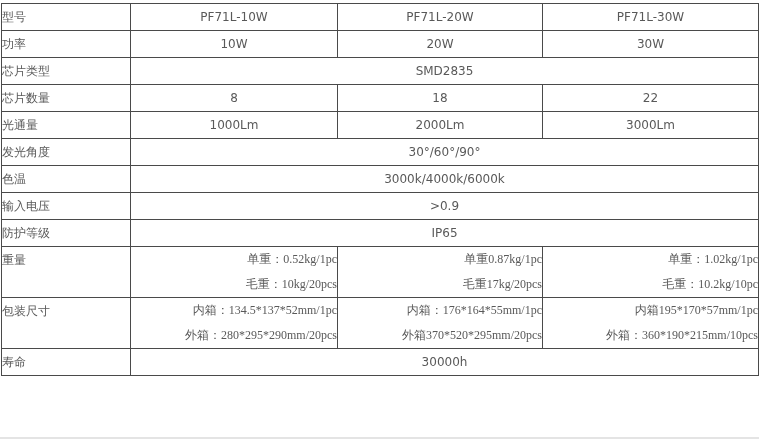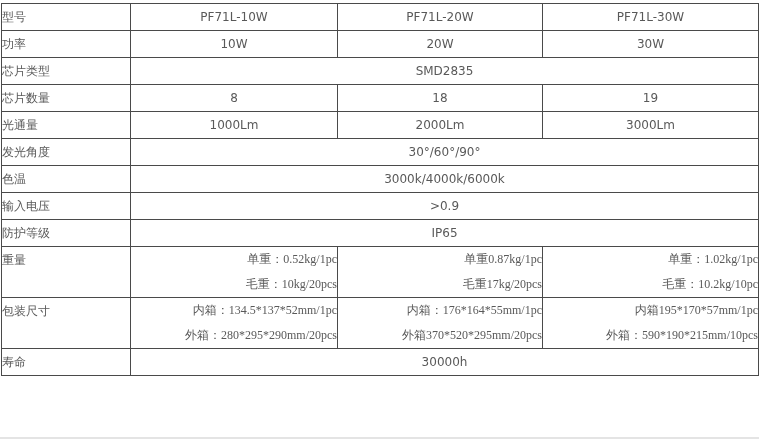--- a/index.html
+++ b/index.html
@@ -89,21 +89,21 @@
         <td class="val">30W</td>
       </tr>
       <tr class="r1">
         <td class="lbl">芯片类型</td>
         <td class="val" colspan="3">SMD2835</td>
       </tr>
       <tr class="r1">
         <td class="lbl">芯片数量</td>
         <td class="val">8</td>
         <td class="val">18</td>
-        <td class="val">19</td>
+        <td class="val">22</td>
       </tr>
       <tr class="r1">
         <td class="lbl">光通量</td>
         <td class="val">1000Lm</td>
         <td class="val">2000Lm</td>
         <td class="val">3000Lm</td>
       </tr>
       <tr class="r1">
         <td class="lbl">发光角度</td>
         <td class="val" colspan="3">30°/60°/90°</td>
@@ -140,21 +140,21 @@
         <td class="val2">
           <div class="ln">内箱：134.5*137*52mm/1pc</div>
           <div class="ln">外箱：280*295*290mm/20pcs</div>
         </td>
         <td class="val2">
           <div class="ln">内箱：176*164*55mm/1pc</div>
           <div class="ln">外箱370*520*295mm/20pcs</div>
         </td>
         <td class="val2">
           <div class="ln">内箱195*170*57mm/1pc</div>
-          <div class="ln">外箱：590*190*215mm/10pcs</div>
+          <div class="ln">外箱：360*190*215mm/10pcs</div>
         </td>
       </tr>
       <tr class="r1">
         <td class="lbl">寿命</td>
         <td class="val" colspan="3">30000h</td>
       </tr>
     </tbody>
   </table>
   <div class="bottom-strip"></div>
 </div>

